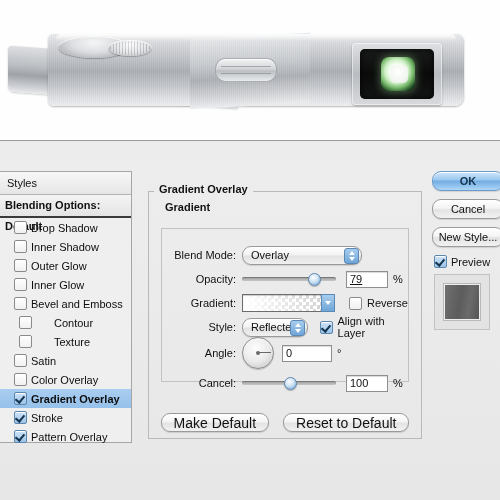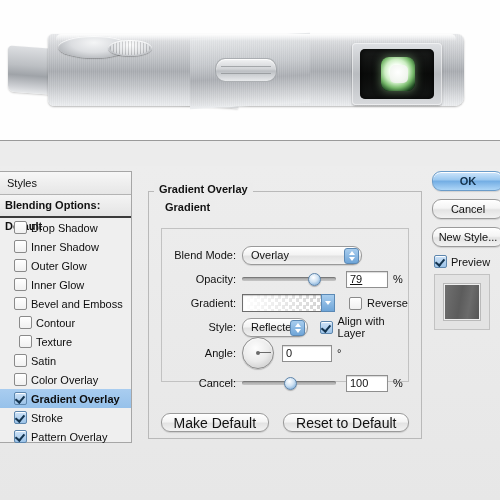--- a/index.html
+++ b/index.html
@@ -124,21 +124,21 @@
   }
   .sb-blend{
     height:21px;line-height:21px;padding-left:6px;font-size:11px;color:#111;font-weight:bold;
     background:linear-gradient(180deg,#f4f4f4,#e4e4e4);
     border-bottom:2px solid #3a3a3a;
   }
   .sb-list{padding:0;margin:0;list-style:none;}
   .sb-item{
     display:flex;align-items:center;height:19px;padding-left:15px;font-size:11px;color:#0d0d0d;
   }
-  .sb-item.sub{padding-left:20px;}
+  .sb-item.sub{padding-left:20px;gap:18px;}
   .sb-item.selected{
     background:linear-gradient(180deg,#a9cdf0,#96c1ea);
     font-weight:bold;
   }
   .sb-label{margin-left:4px;white-space:nowrap;}
 
   
   .cb{
     width:11px;height:11px;flex:0 0 11px;border:1px solid #8a8a8a;border-radius:2px;
     background:linear-gradient(180deg,#ffffff,#f0f0f0);

